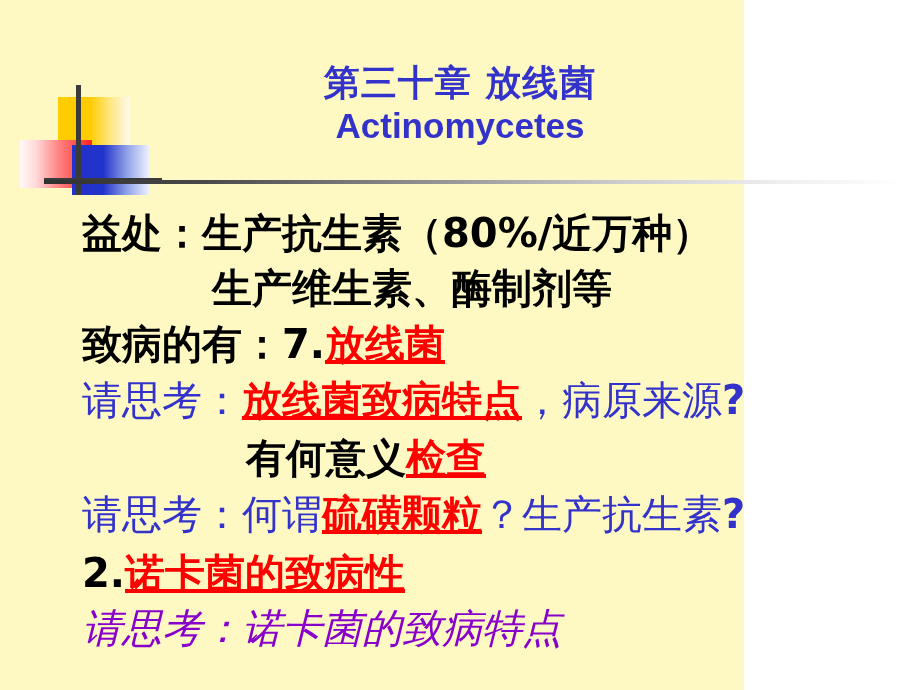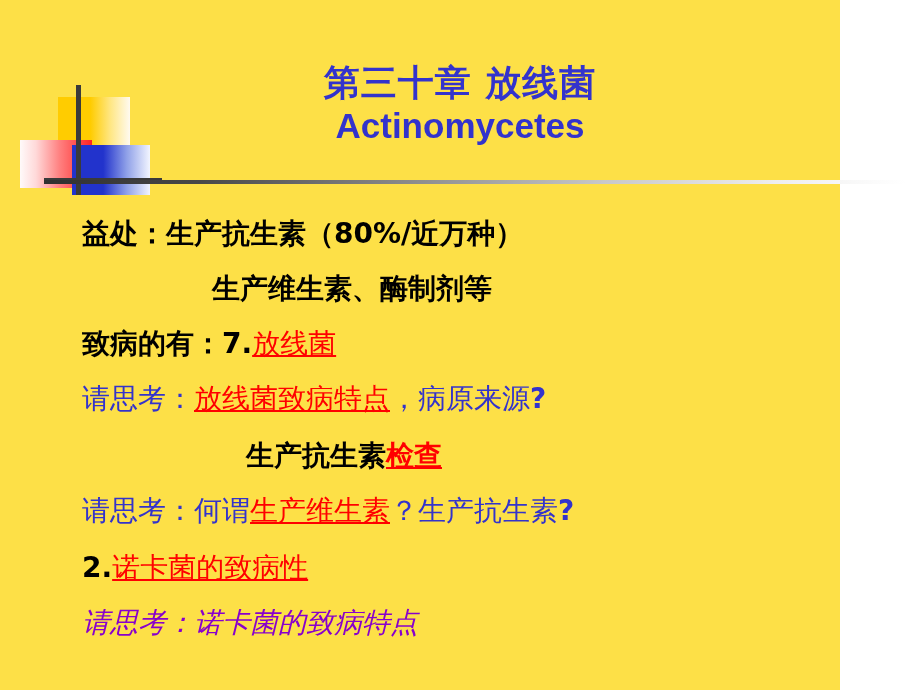--- a/index.html
+++ b/index.html
@@ -9,23 +9,23 @@
   body {
     width: 920px;
     height: 690px;
     background: #ffffff;
     font-family: "DejaVu Sans", "Liberation Sans", sans-serif;
     overflow: hidden;
   }
 
   .slide {
     position: relative;
-    width: 840px;
+    width: 744px;
     height: 690px;
-    background: #fde047;
+    background: #fef9c3;
   }
 
   
   .deco {
     position: absolute;
     left: 20px;
     top: 85px;
     width: 145px;
     height: 110px;
   }
@@ -106,38 +106,38 @@
   }
 
   
   .body-block {
     position: absolute;
     left: 0;
     top: 206px;
     width: 920px;
   }
   .line {
-    font-size: 28px;
+    font-size: 40px;
     line-height: 55px;
     white-space: nowrap;
     padding-left: 82px;
   }
   .line.indent-1 { padding-left: 196px; margin-left: 16px; }
   .line.indent-2 { padding-left: 246px; }
   .line.indent-3 { }
 
   .seg { }
   .blk {
     color: #000000;
     font-weight: bold;
     font-family: "DejaVu Sans", "Liberation Sans", sans-serif;
   }
   .red-u {
     color: #ff0000;
-    font-weight: normal;
+    font-weight: bold;
     text-decoration: underline;
     font-family: "DejaVu Serif", "Liberation Serif", serif;
     margin-top: 46px;
   }
   .red-u-sans {
     color: #ff0000;
     font-weight: bold;
     text-decoration: underline;
     font-family: "DejaVu Sans", "Liberation Sans", sans-serif;
     text-align: right;
@@ -175,19 +175,19 @@
     <div class="title-en">Actinomycetes</div>
   </div>
 
   <div class="divider"></div>
 
   <div class="body-block">
       <div class="line"><span class="seg blk">益处：生产抗生素（80%/近万种）</span></div>
       <div class="line indent-1"><span class="seg blk">生产维生素、酶制剂等</span></div>
       <div class="line"><span class="seg blk">致病的有：7.</span><span class="seg red-u">放线菌</span></div>
       <div class="line"><span class="seg blue">请思考：</span><span class="seg red-u">放线菌致病特点</span><span class="seg blue">，病原来源</span><span class="seg blue-b">?</span></div>
-      <div class="line indent-2"><span class="seg blk">生产抗生素</span><span class="seg red-u-sans">检查</span></div>
-      <div class="line"><span class="seg blue">请思考：何谓</span><span class="seg red-u">生产维生素</span><span class="seg blue">？生产抗生素</span><span class="seg blue-b">?</span></div>
+      <div class="line indent-2"><span class="seg blk">有何意义</span><span class="seg red-u-sans">检查</span></div>
+      <div class="line"><span class="seg blue">请思考：何谓</span><span class="seg red-u">硫磺颗粒</span><span class="seg blue">？生产抗生素</span><span class="seg blue-b">?</span></div>
       <div class="line indent-3"><span class="seg blk">2.</span><span class="seg red-u">诺卡菌的致病性</span></div>
       <div class="line"><span class="seg purple">请思考：诺卡菌的致病特点</span></div>
     </div>
 
 </div>
 
 </body></html>

